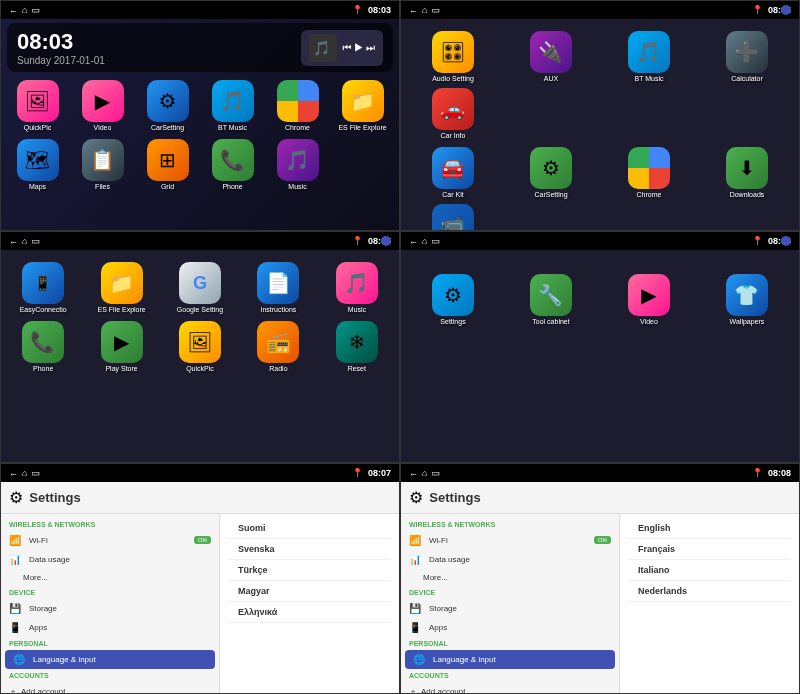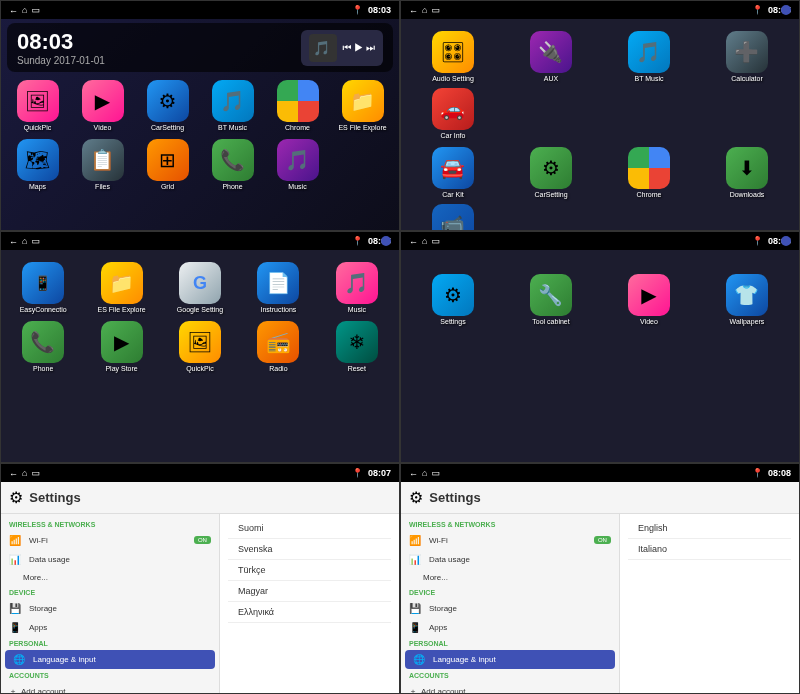--- a/index.html
+++ b/index.html
@@ -53,21 +53,21 @@
     #panel4 { background: #1c1c2e; }
 
     
     #panel5 { background: #f5f5f5; }
     #panel6 { background: #f5f5f5; }
     .settings-header { display: flex; align-items: center; gap: 6px; padding: 6px 8px; background: #f5f5f5; border-bottom: 1px solid #ddd; }
     .settings-title { font-size: 13px; font-weight: bold; color: #333; }
     .settings-icon { font-size: 16px; }
     .settings-body { display: flex; height: calc(100% - 50px); }
     .settings-left { width: 55%; padding: 4px 0; background: #f5f5f5; border-right: 1px solid #ddd; font-size: 8px; }
-    .settings-right { width: 45%; padding: 4px 8px; background: #fff; font-size: 9px; }
+    .settings-right { width: 45%; padding: 4px 8px; background: #fff; font-size: 9px; font-weight: bold; }
     .settings-section-title { color: #4CAF50; font-size: 7px; padding: 3px 8px; font-weight: bold; text-transform: uppercase; }
     .settings-item { padding: 4px 8px; display: flex; align-items: center; gap: 6px; color: #333; font-size: 8px; cursor: pointer; }
     .settings-item.selected { background: #3f51b5; color: #fff; border-radius: 4px; margin: 0 4px; }
     .settings-item-icon { font-size: 10px; width: 14px; }
     .wifi-toggle { background: #4CAF50; color: #fff; font-size: 6px; padding: 1px 4px; border-radius: 3px; margin-left: auto; }
     .lang-item { padding: 5px 10px; color: #333; font-size: 9px; cursor: pointer; border-bottom: 1px solid #eee; }
     .add-account { display: flex; align-items: center; gap: 4px; padding: 4px 8px; color: #333; font-size: 8px; cursor: pointer; }
 
     .nav-dot { width: 10px; height: 10px; background: #3f51b5; border-radius: 50%; position: absolute; top: 4px; right: 8px; }
 
@@ -416,16 +416,18 @@
         <span>Language &amp; input</span>
       </div>
       <div class="settings-section-title">ACCOUNTS</div>
       <div class="add-account">
         <span>＋</span>
         <span>Add account</span>
       </div>
     </div>
     <div class="settings-right">
       <div class="lang-item">English</div>
+      <div class="lang-item">Français</div>
       <div class="lang-item">Italiano</div>
+      <div class="lang-item">Nederlands</div>
     </div>
   </div>
 </div>
 
 </body></html>

